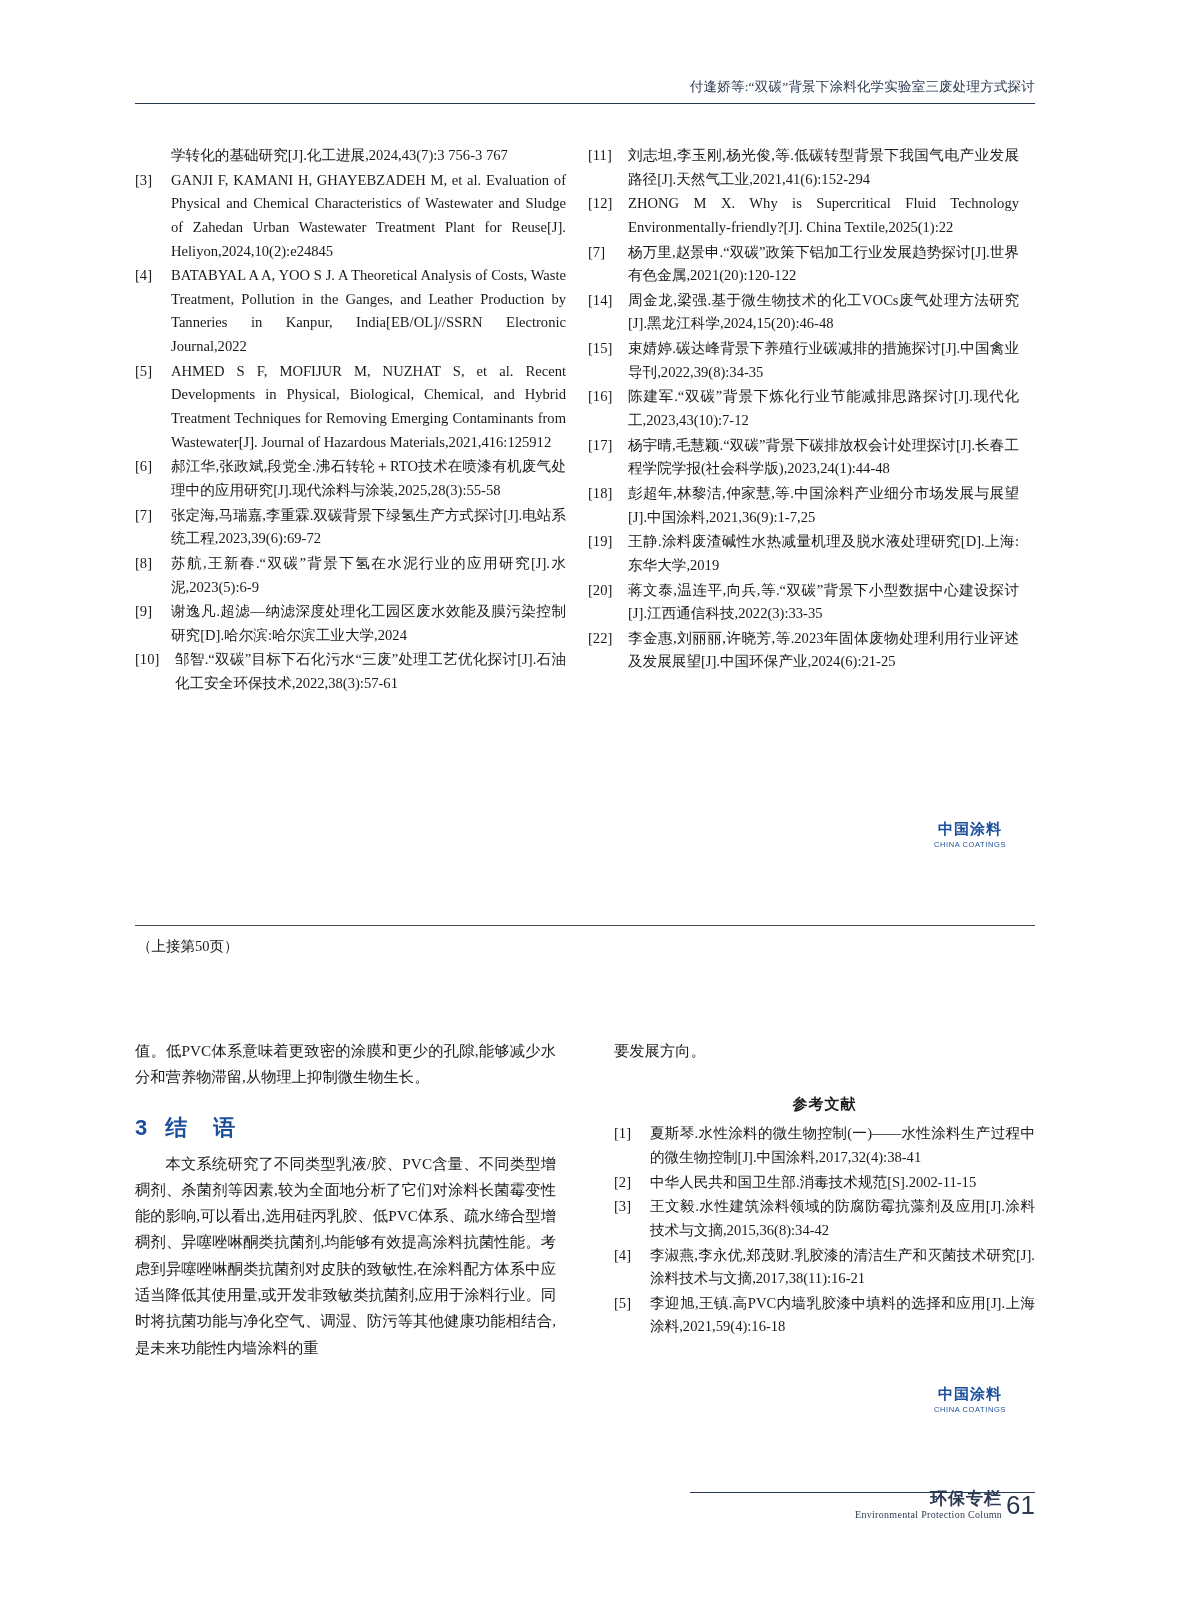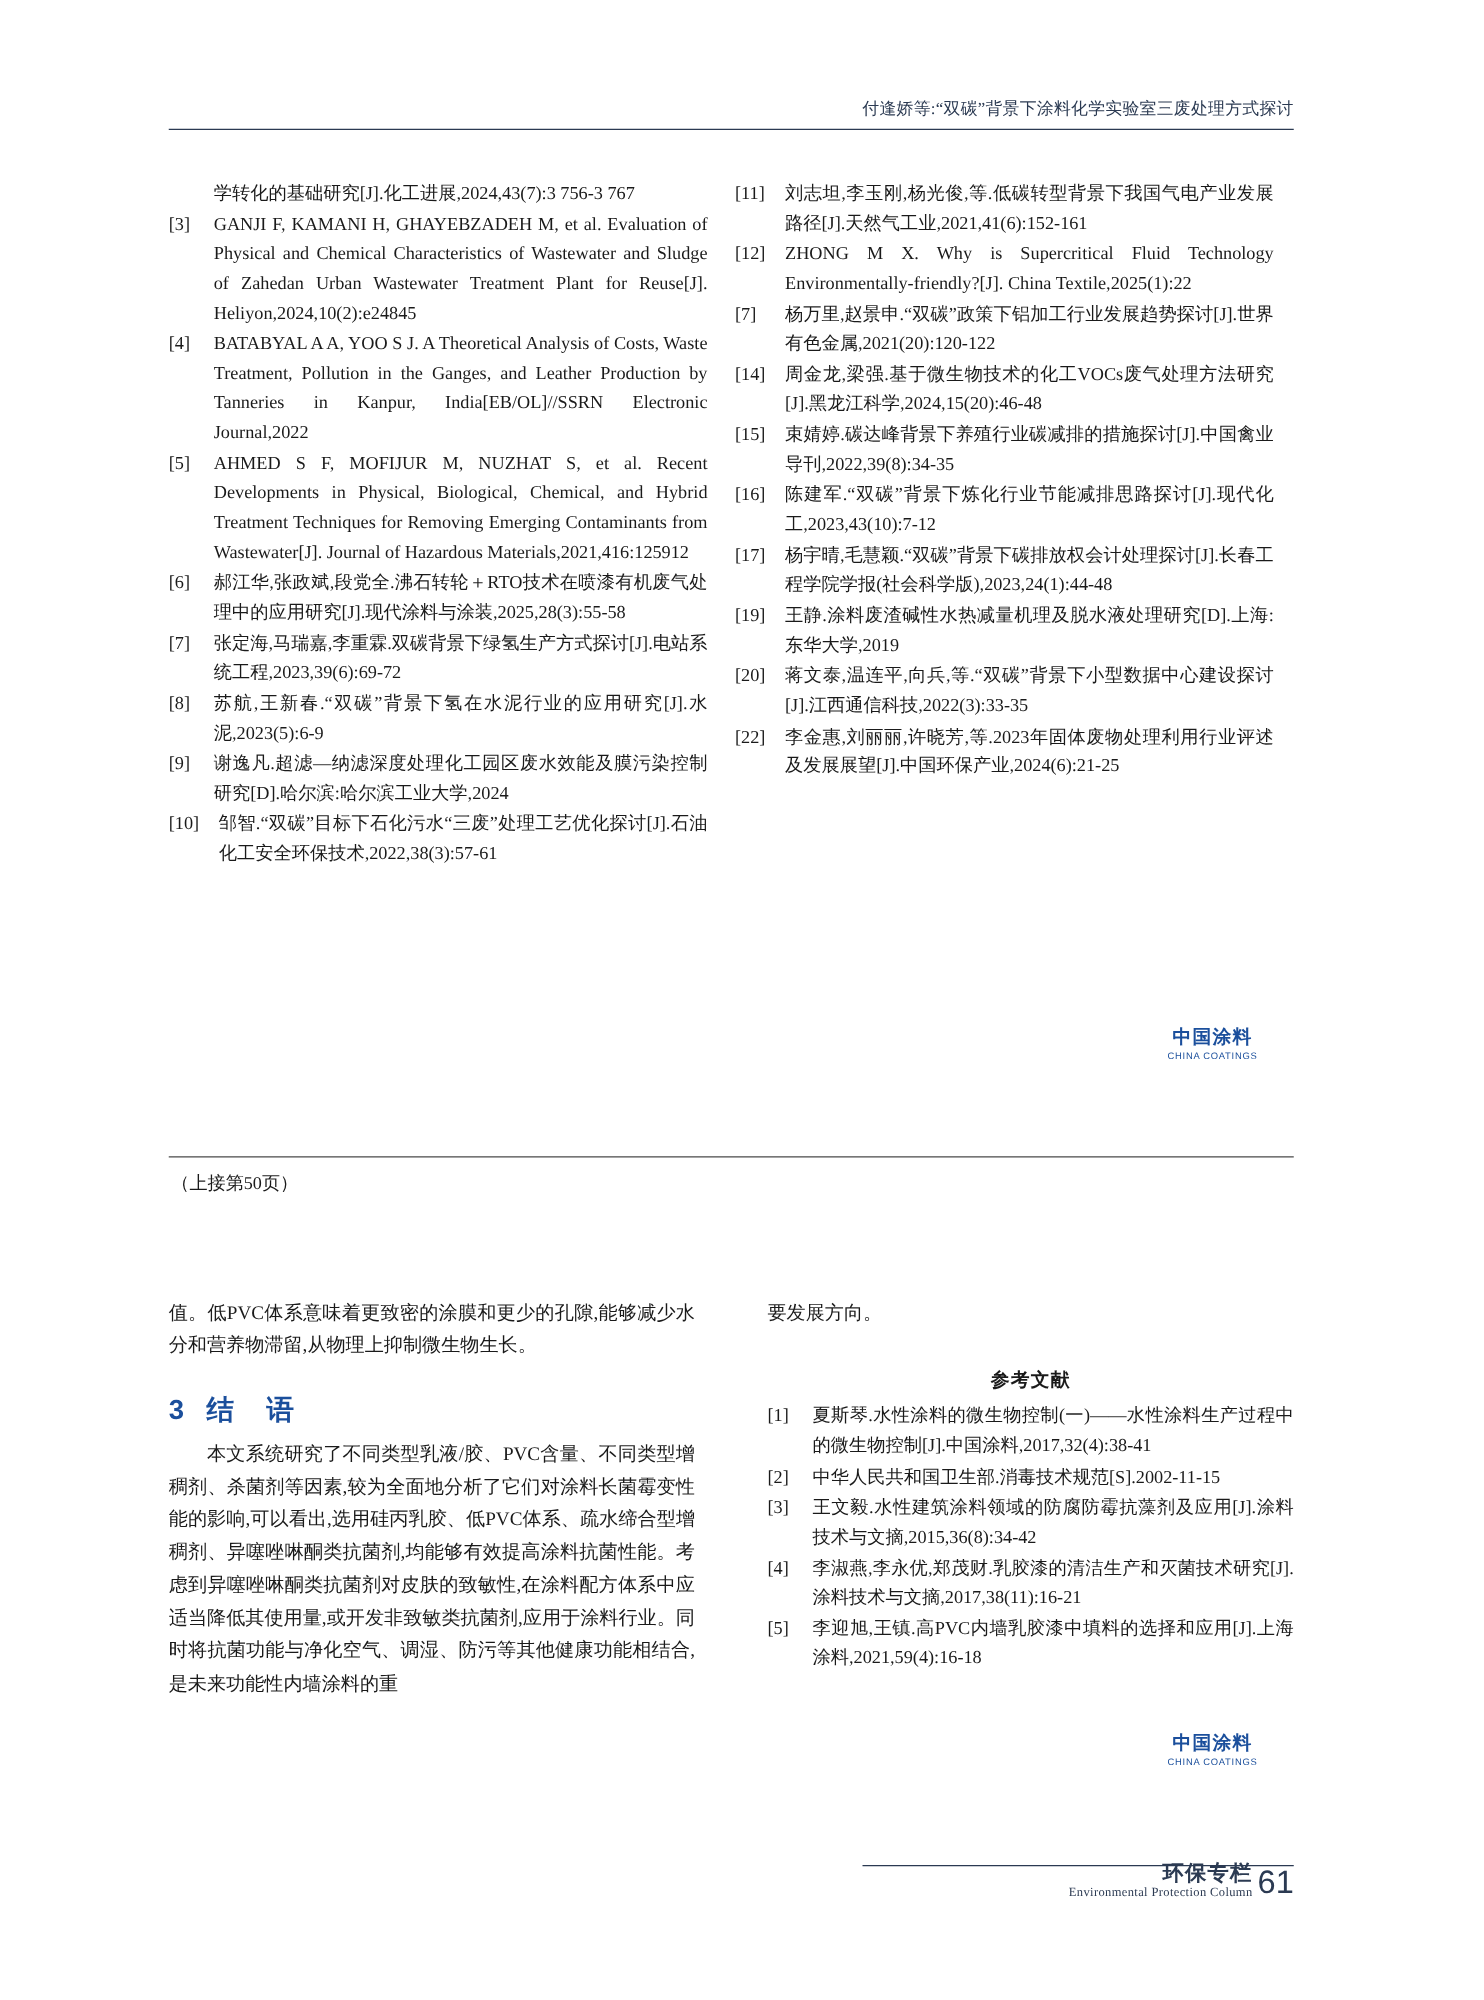--- a/index.html
+++ b/index.html
@@ -246,21 +246,21 @@
       </div>
       <div class="ref-item">
         <span class="ref-num wide">[10]</span>
         <span class="ref-text">邹智.“双碳”目标下石化污水“三废”处理工艺优化探讨[J].石油化工安全环保技术,2022,38(3):57-61</span>
       </div>
     </div>
 
     <div class="col">
       <div class="ref-item">
         <span class="ref-num wide">[11]</span>
-        <span class="ref-text">刘志坦,李玉刚,杨光俊,等.低碳转型背景下我国气电产业发展路径[J].天然气工业,2021,41(6):152-161</span>
+        <span class="ref-text">刘志坦,李玉刚,杨光俊,等.低碳转型背景下我国气电产业发展路径[J].天然气工业,2021,41(6):152-294</span>
       </div>
       <div class="ref-item">
         <span class="ref-num wide">[12]</span>
         <span class="ref-text latin">ZHONG M X. Why is Supercritical Fluid Technology Environmentally-friendly?[J]. China Textile,2025(1):22</span>
       </div>
       <div class="ref-item">
         <span class="ref-num wide">[7]</span>
         <span class="ref-text">杨万里,赵景申.“双碳”政策下铝加工行业发展趋势探讨[J].世界有色金属,2021(20):120-122</span>
       </div>
       <div class="ref-item">
@@ -271,20 +271,24 @@
         <span class="ref-num wide">[15]</span>
         <span class="ref-text">束婧婷.碳达峰背景下养殖行业碳减排的措施探讨[J].中国禽业导刊,2022,39(8):34-35</span>
       </div>
       <div class="ref-item">
         <span class="ref-num wide">[16]</span>
         <span class="ref-text">陈建军.“双碳”背景下炼化行业节能减排思路探讨[J].现代化工,2023,43(10):7-12</span>
       </div>
       <div class="ref-item">
         <span class="ref-num wide">[17]</span>
         <span class="ref-text">杨宇晴,毛慧颖.“双碳”背景下碳排放权会计处理探讨[J].长春工程学院学报(社会科学版),2023,24(1):44-48</span>
+      </div>
+      <div class="ref-item">
+        <span class="ref-num wide">[18]</span>
+        <span class="ref-text">彭超年,林黎洁,仲家慧,等.中国涂料产业细分市场发展与展望[J].中国涂料,2021,36(9):1-7,25</span>
       </div>
       <div class="ref-item">
         <span class="ref-num wide">[19]</span>
         <span class="ref-text">王静.涂料废渣碱性水热减量机理及脱水液处理研究[D].上海:东华大学,2019</span>
       </div>
       <div class="ref-item">
         <span class="ref-num wide">[20]</span>
         <span class="ref-text">蒋文泰,温连平,向兵,等.“双碳”背景下小型数据中心建设探讨[J].江西通信科技,2022(3):33-35</span>
       </div>
       <div class="ref-item">

